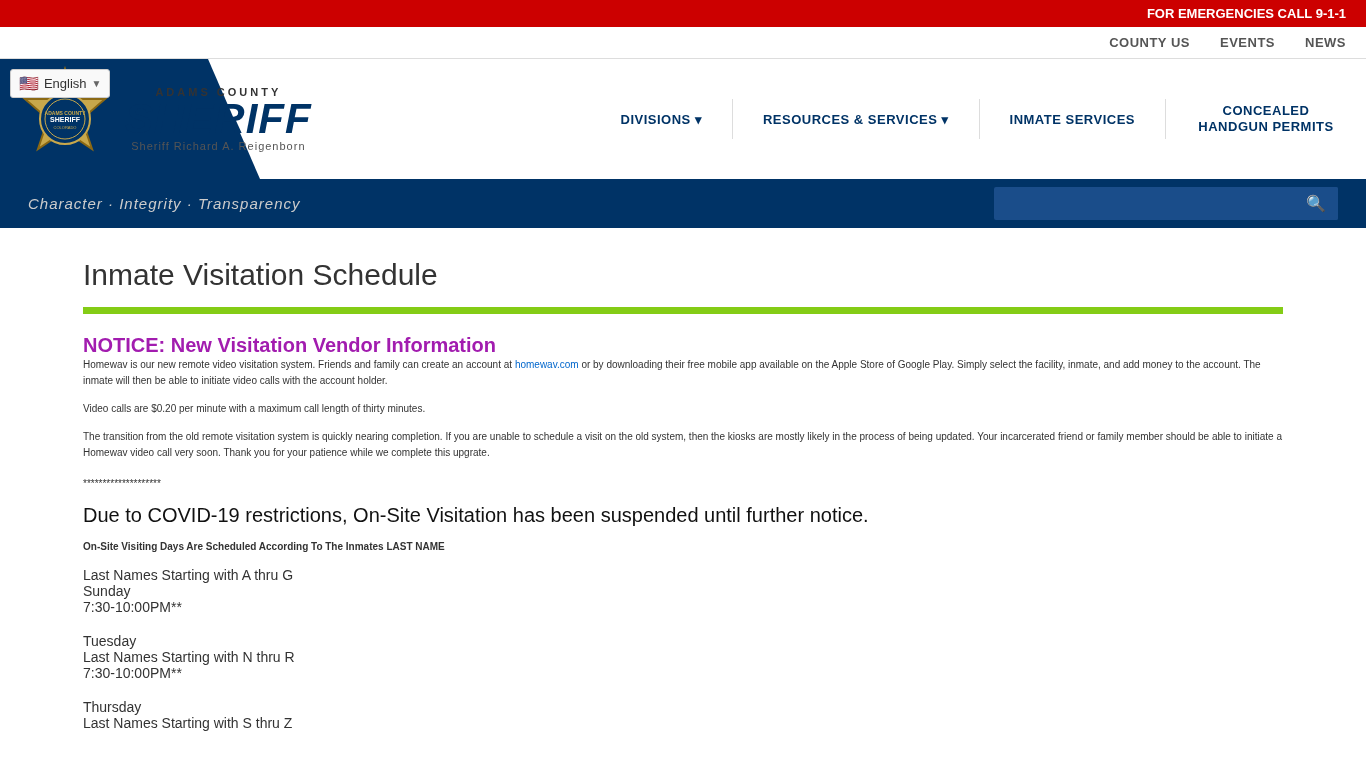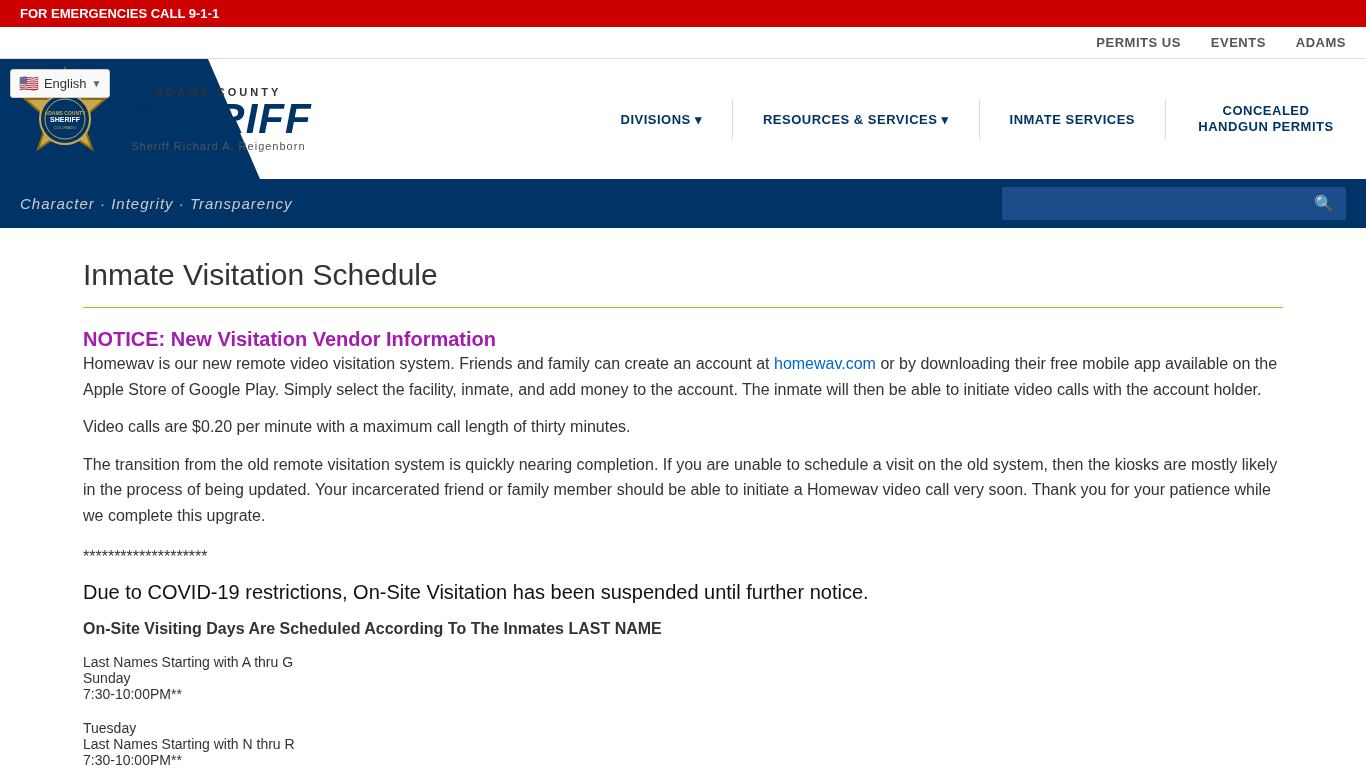--- a/index.html
+++ b/index.html
@@ -2,20 +2,21 @@
 <html><head>
   <meta charset="utf-8">
   <style>
     * { margin: 0; padding: 0; box-sizing: border-box; }
     body { font-family: Arial, sans-serif; font-size: 14px; color: #333; background: #fff; }
 
     
     .emergency-bar {
       background: #cc0000;
       color: #fff;
+      text-align: right;
       padding: 6px 20px;
       font-weight: bold;
       font-size: 13px;
     }
 
     
     .top-nav {
       display: flex;
       justify-content: flex-end;
       background: #fff;
@@ -100,21 +101,21 @@
       width: 1px;
       background: #ddd;
     }
 
     
     .tagline-bar {
       background: #003366;
       display: flex;
       align-items: center;
       justify-content: space-between;
-      padding: 8px 20px;
+      padding: 8px 28px;
     }
     .tagline-text {
       color: #ccc;
       font-style: italic;
       font-size: 15px;
       letter-spacing: 1px;
     }
     .search-box {
       display: flex;
       align-items: center;
@@ -147,36 +148,36 @@
       max-width: 1240px;
       margin: 0 auto;
       padding: 30px 20px;
     }
 
     .page-title {
       font-size: 30px;
       font-weight: 300;
       color: #333;
       margin-bottom: 20px;
-      border-bottom: 1px solid #84cc16;
+      border-bottom: 7px solid #84cc16;
       padding-bottom: 15px;
     }
 
     .notice-title {
       font-size: 20px;
       font-weight: bold;
       color: #a21caf;
       margin-bottom: 0;
     }
 
     .content p {
       margin-bottom: 12px;
       line-height: 1.6;
       color: #333;
-      font-size: 16px;
+      font-size: 10px;
     }
 
     .link-blue {
       color: #0066cc;
       text-decoration: none;
     }
 
     .separator {
       color: #999;
       margin: 15px 0;
@@ -227,23 +228,23 @@
     }
   </style>
 </head>
 <body>
 
 <div class="emergency-bar">
   <span>FOR EMERGENCIES CALL 9-1-1</span>
 </div>
 
 <div class="top-nav">
-  <a href="#">PERMITS US</a>
+  <a href="#">COUNTY US</a>
   <a href="#">EVENTS</a>
-  <a href="#">ADAMS</a>
+  <a href="#">NEWS</a>
 </div>
 
 <div class="site-header-wrapper">
   <div class="blue-triangle"></div>
   <div class="site-header-inner">
 
     <div class="lang-selector">
       <span class="flag">🇺🇸</span>
       <span>English</span>
       <span class="arrow">▼</span>

